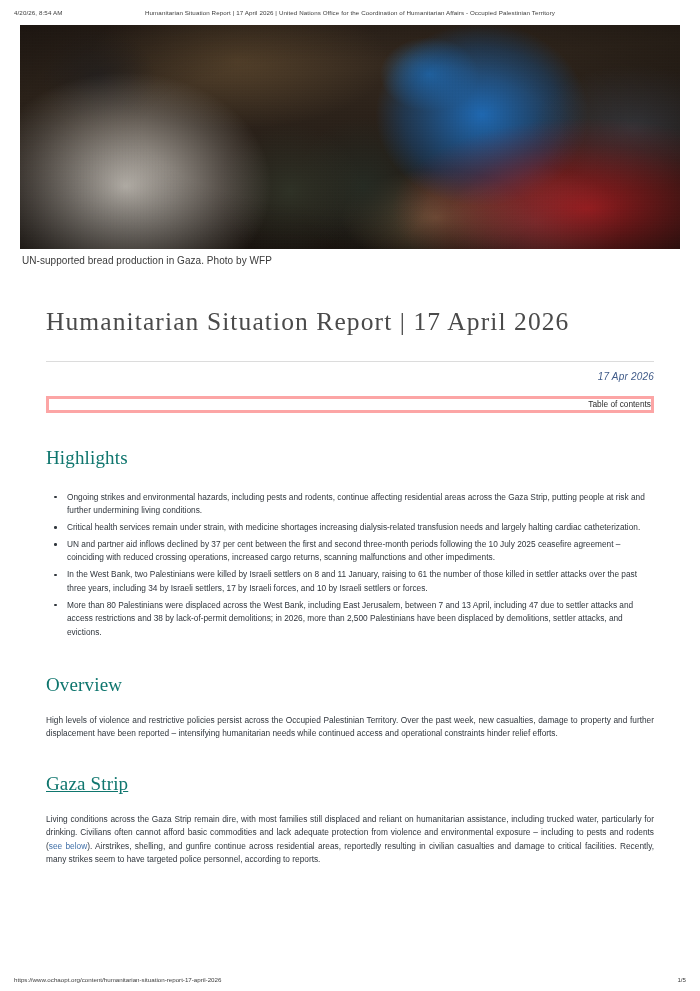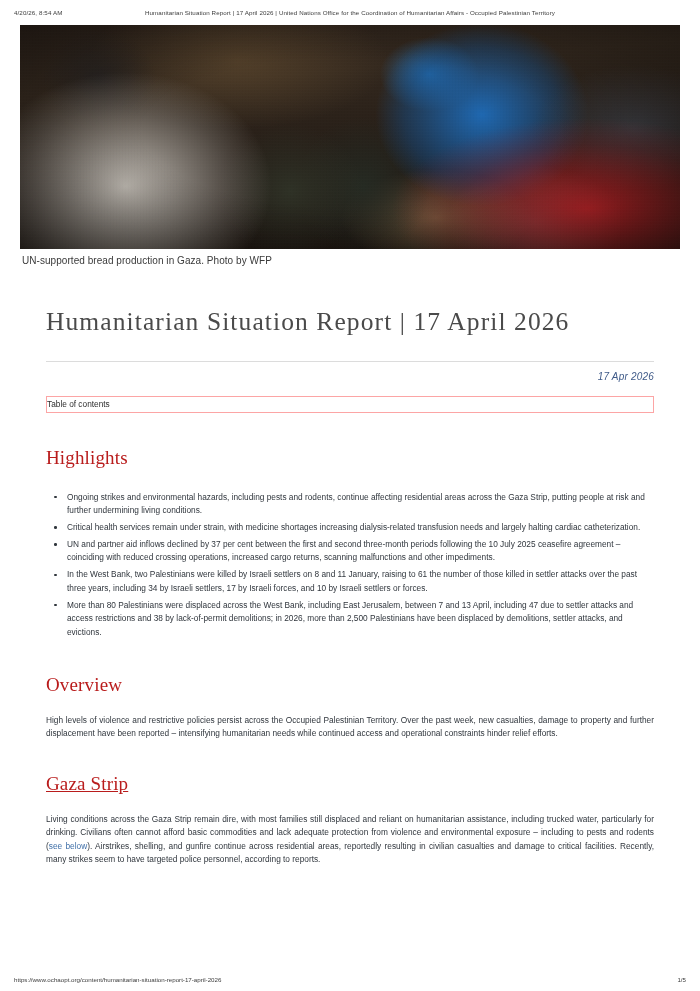--- a/index.html
+++ b/index.html
@@ -112,35 +112,35 @@
   .doc-date {
     text-align: right;
     font-style: italic;
     font-size: 10px;
     color: #3f5a88;
     letter-spacing: .2px;
     margin-bottom: 14px;
   }
 
   .toc-box {
-    border: 1px solid #fca5a5;
+    border: 3px solid #fca5a5;
     height: 17px;
     display: flex;
     align-items: center;
-    justify-content: flex-start;
+    justify-content: flex-end;
     font-size: 8.3px;
     color: #2e2e2e;
     margin-bottom: 34px;
   }
 
   h2.section-title {
     font-family: "Liberation Serif", serif;
     font-size: 19px;
     font-weight: 400;
-    color: #b91c1c;
+    color: #0f766e;
     letter-spacing: .15px;
     margin-bottom: 22px;
   }
 
   ul.highlights {
     list-style: none;
     margin: 0 0 0 4px;
     padding: 0;
   }
   ul.highlights li {

